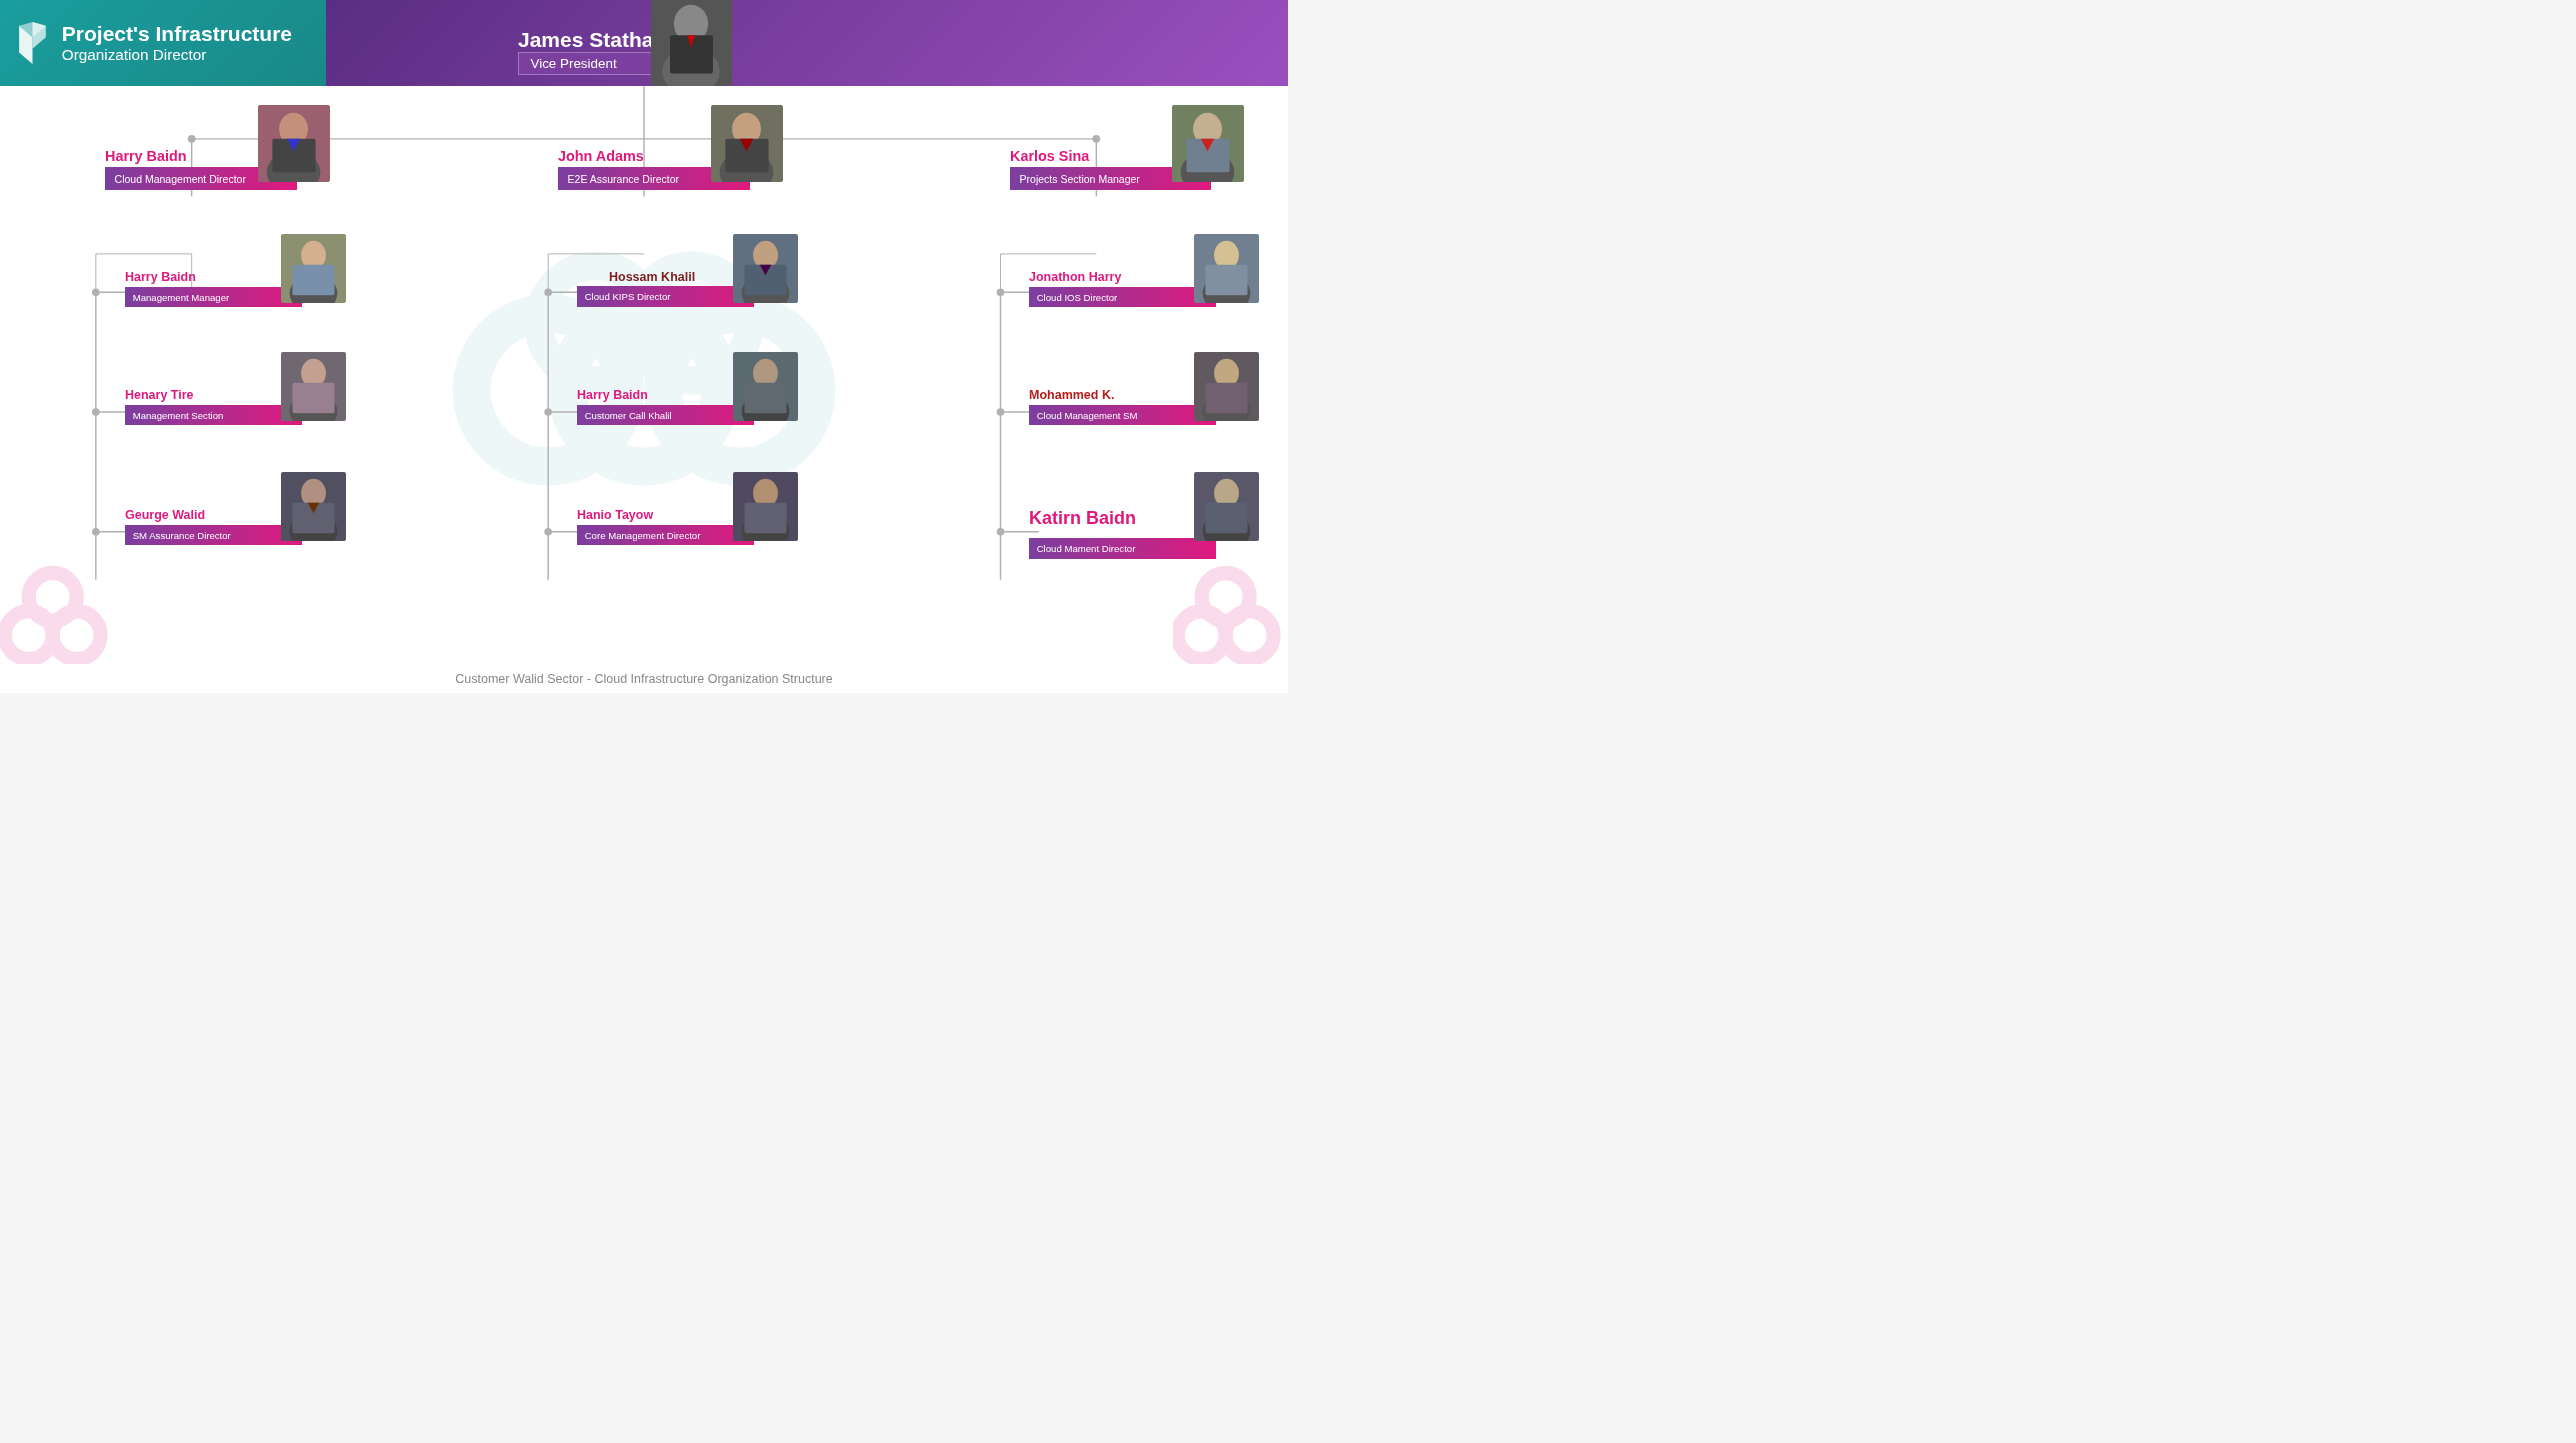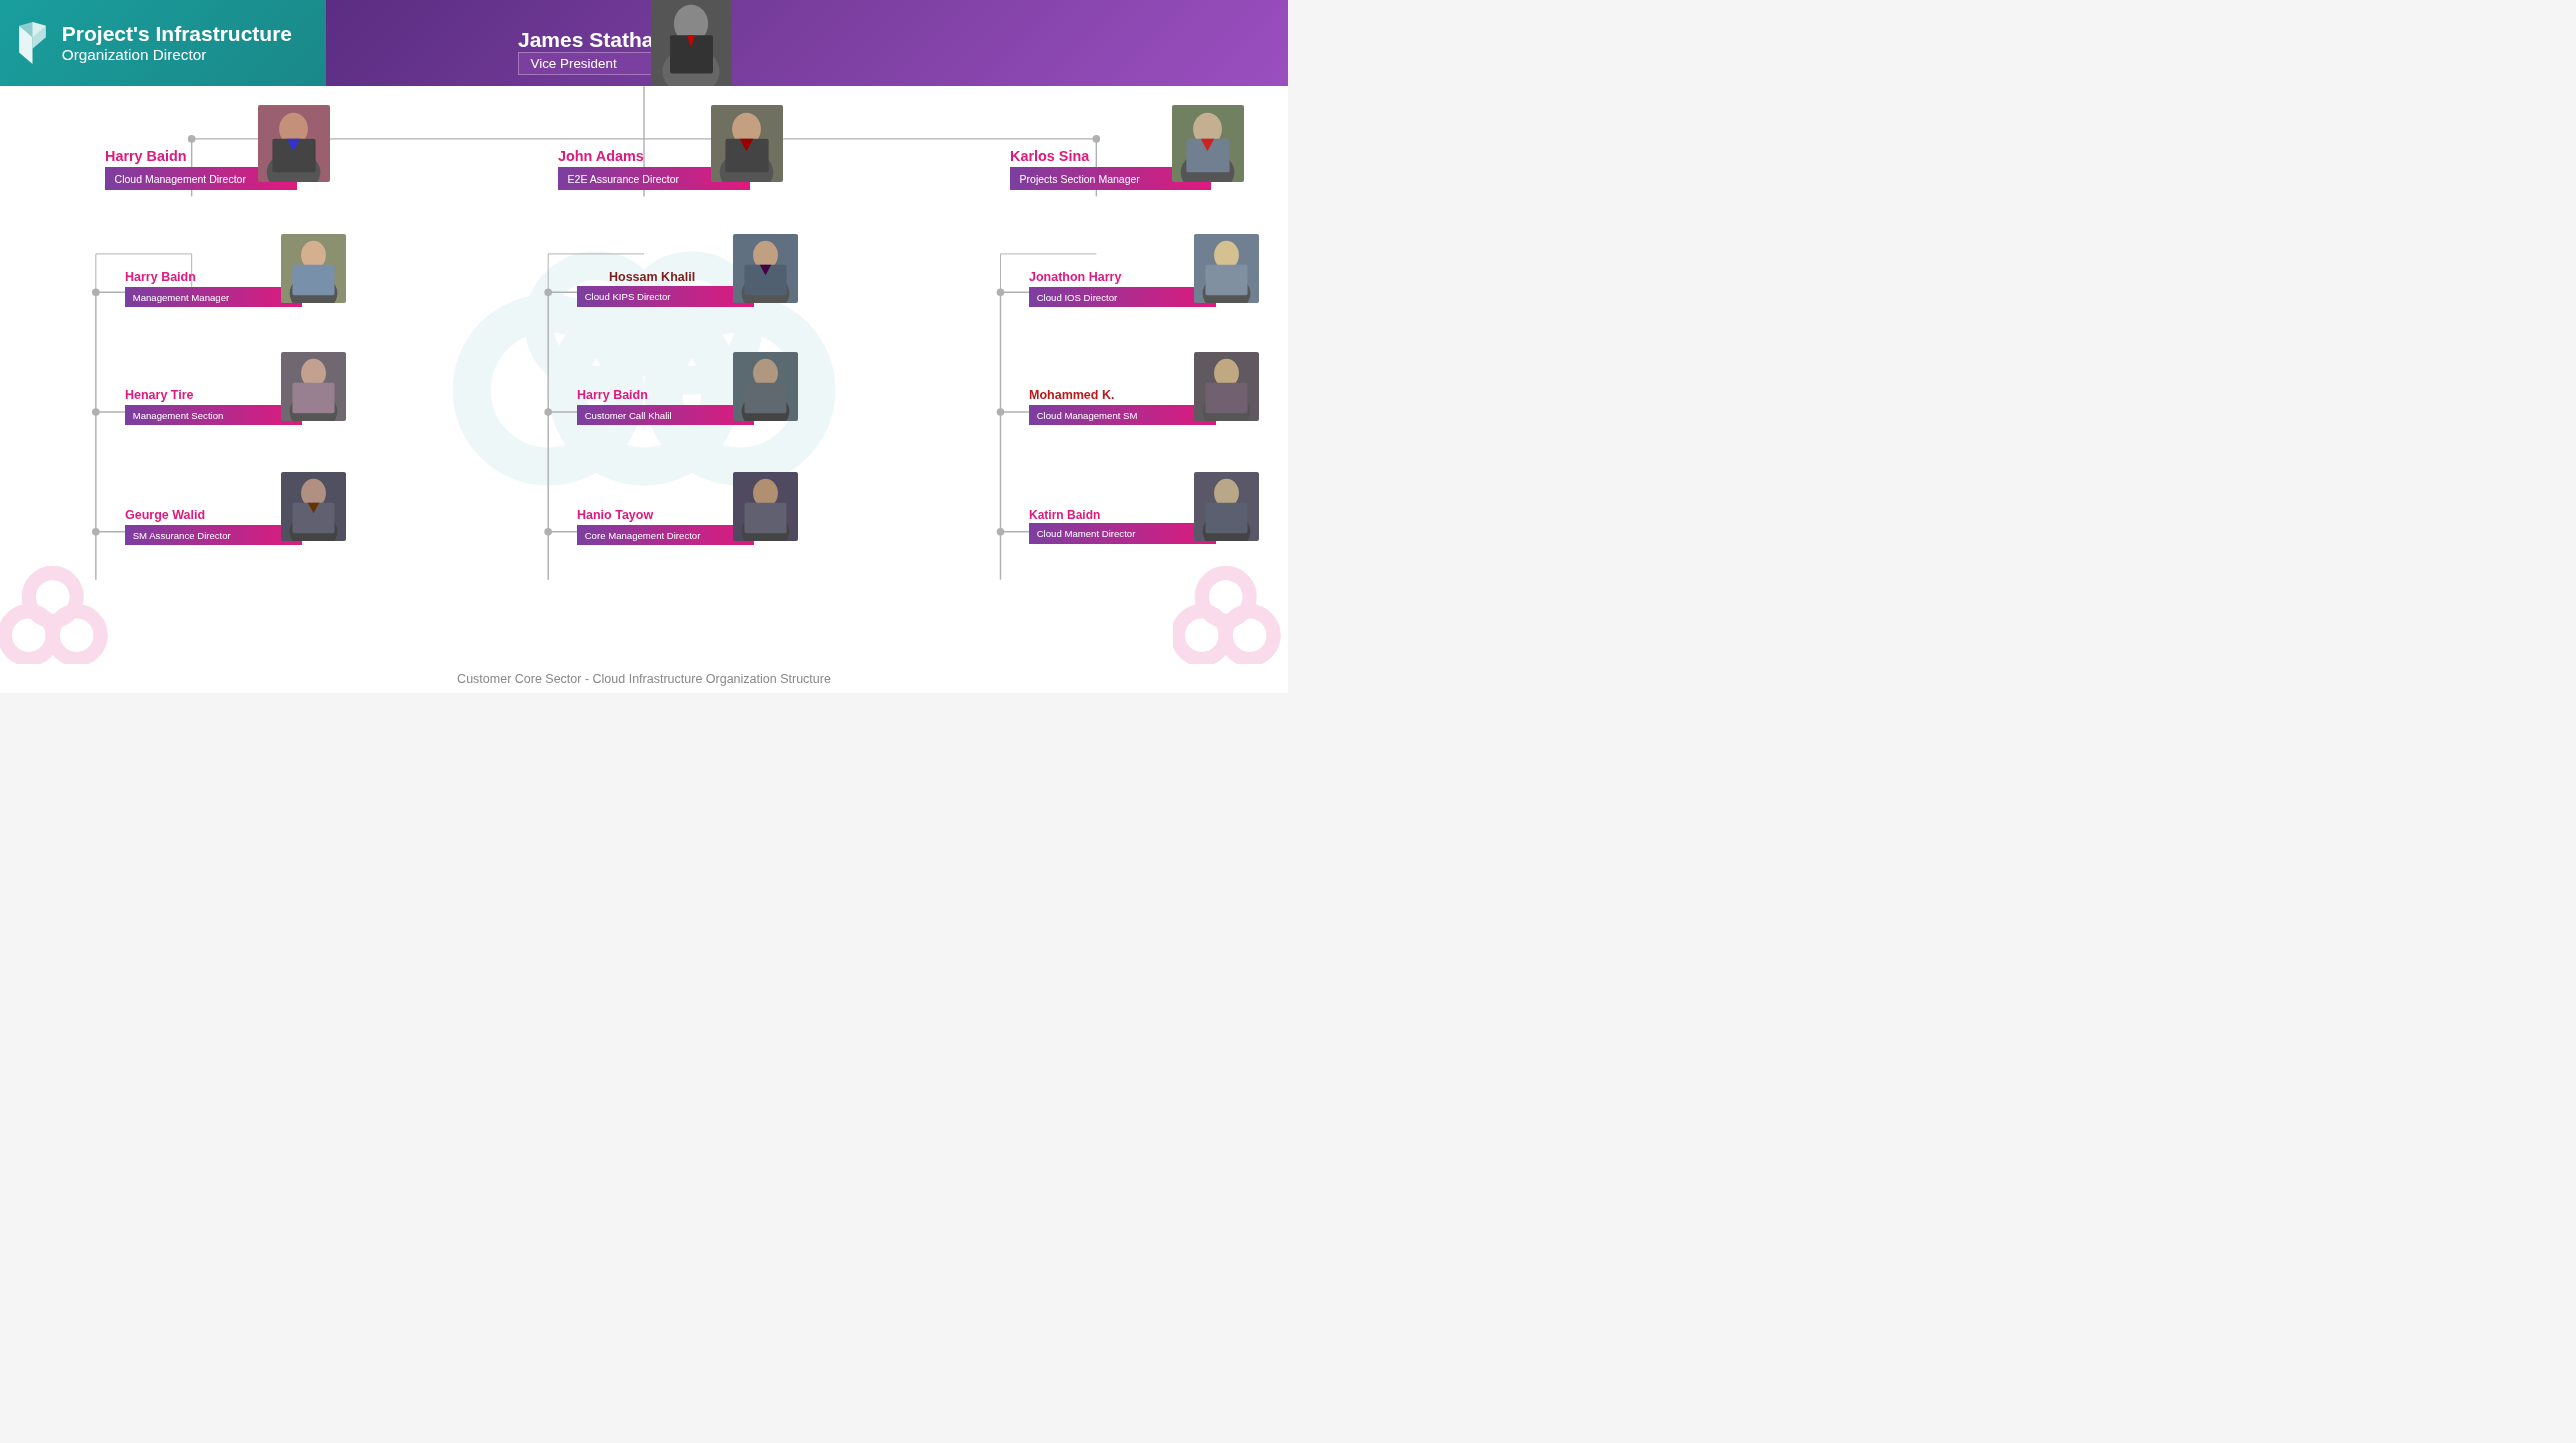--- a/index.html
+++ b/index.html
@@ -404,28 +404,28 @@
         <rect width="68" height="72" fill="#605a60" rx="2"></rect>
         <ellipse cx="34" cy="22" rx="13" ry="15" fill="#c0a880"></ellipse>
         <ellipse cx="34" cy="62" rx="25" ry="20" fill="#555"></ellipse>
         <rect x="12" y="32" width="44" height="32" fill="#706070" rx="2"></rect>
       </svg>
     </div>
   </div>
 
   <div class="person-card-container" style="position:absolute;left:1029px;top:422px;width:220px;">
     <div style="position:relative;">
-      <div style="font-size:12px;font-weight:700;color:#e0197d;margin-bottom:1px;white-space:nowrap;">Katirn Baidn</div>
+      <div style="font-size:18px;font-weight:700;color:#e0197d;margin-bottom:9px;white-space:nowrap;">Katirn Baidn</div>
       <div style="background:linear-gradient(90deg,#7b3fa0,#e0197d);color:white;font-size:9.6px;padding:4.8px 7.7px;width:187px;">Cloud Mament Director</div>
       <svg style="position:absolute;right:-9.6px;top:-36px;width:65px;height:69px;" viewBox="0 0 68 72">
         <rect width="68" height="72" fill="#5a5868" rx="2"></rect>
         <ellipse cx="34" cy="22" rx="13" ry="15" fill="#b8a888"></ellipse>
         <ellipse cx="34" cy="62" rx="25" ry="20" fill="#444"></ellipse>
         <rect x="12" y="32" width="44" height="32" fill="#5a6070" rx="2"></rect>
       </svg>
     </div>
   </div>
 
   <div class="footer">
-    <span class="footer-text">Customer Core Sector - Cloud Infrastructure Organization Structure</span>
+    <span class="footer-text">Customer Walid Sector - Cloud Infrastructure Organization Structure</span>
   </div>
 </div>
 
 
 </body></html>

